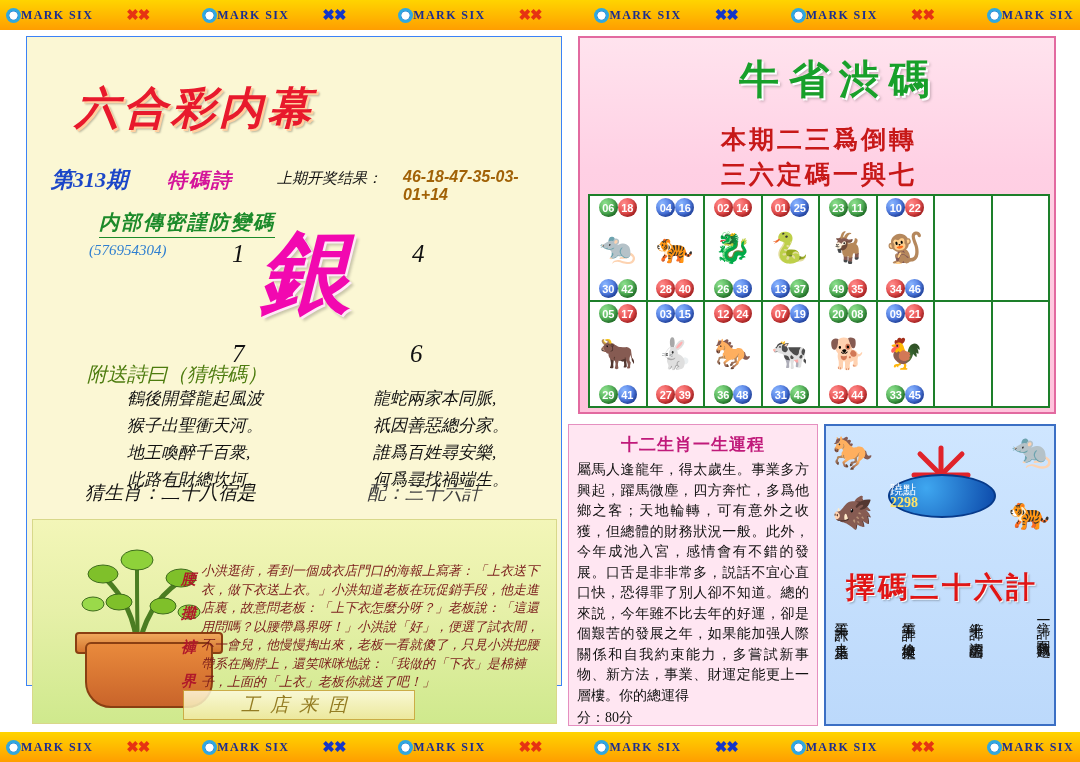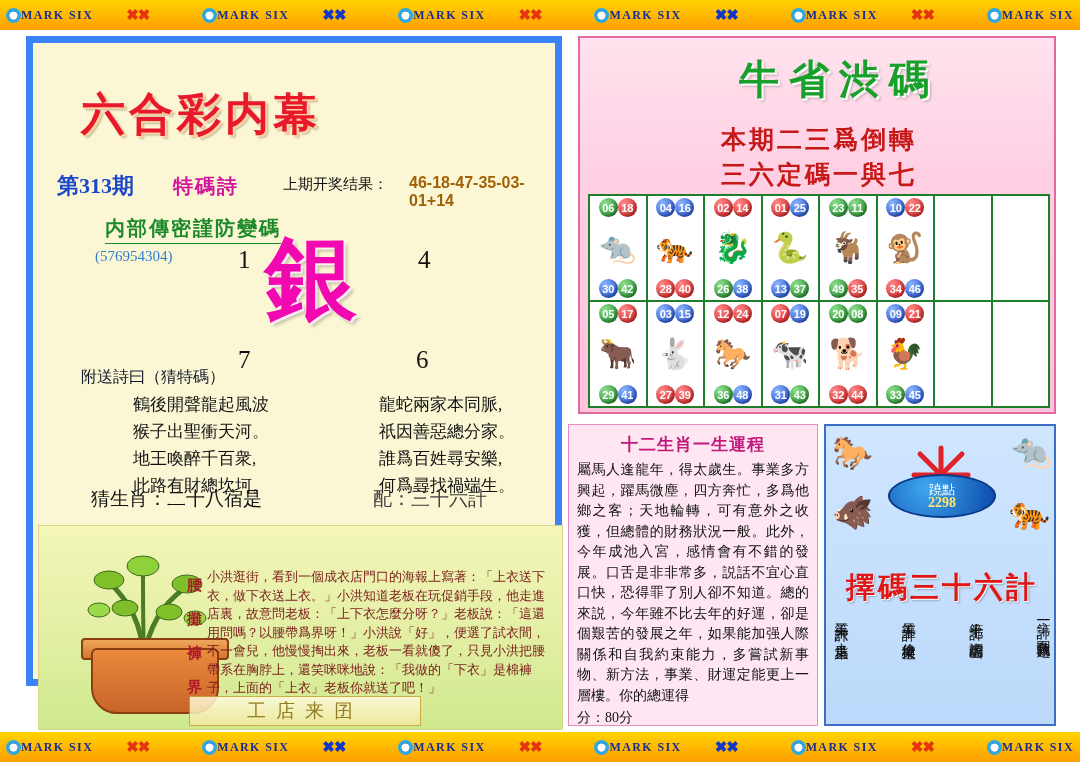--- a/index.html
+++ b/index.html
@@ -35,21 +35,21 @@
   .flower::after{transform:scale(.55);background:#fff;}
   .xx{color:#e63312;font-weight:bold;font-size:15px;letter-spacing:-1px;}
   .xx.b{color:#1436c8;}
 
   
   .page{position:absolute;top:30px;left:0;width:1080px;height:702px;}
 
   
   .left{
     position:absolute;left:26px;top:6px;width:536px;height:650px;
-    background:#fbf7d4;border:7px solid #3b82f6;box-sizing:border-box;
+    background:#fbf7d4;border:1px solid #3b82f6;box-sizing:border-box;font-style:italic;
   }
   .title-main{
     position:absolute;left:48px;top:42px;
     font-family:"Liberation Serif", serif;font-weight:bold;font-size:44px;
     color:#e8192c;letter-spacing:4px;
     text-shadow:2px 2px 0 #ffd0a0, 3px 3px 2px rgba(0,0,0,.25);
   }
   .issue{
     position:absolute;left:24px;top:128px;font-size:22px;color:#1b46c8;
     font-family:"Liberation Serif", serif;font-weight:bold;
@@ -80,21 +80,21 @@
     font-family:"Liberation Serif", serif;font-size:92px;font-weight:bold;
     color:#f208b0;line-height:1;
     text-shadow:2px 2px 0 #ffe9f8, 4px 4px 3px rgba(0,0,0,.2);
   }
   .n1{position:absolute;left:205px;top:203px;font-size:25px;color:#111;font-family:"Liberation Serif", serif;}
   .n2{position:absolute;left:385px;top:203px;font-size:25px;color:#111;font-family:"Liberation Serif", serif;}
   .n3{position:absolute;left:205px;top:303px;font-size:25px;color:#111;font-family:"Liberation Serif", serif;}
   .n4{position:absolute;left:383px;top:303px;font-size:25px;color:#111;font-family:"Liberation Serif", serif;}
 
   .poem-label{
-    position:absolute;left:48px;top:324px;font-size:16px;color:#0f172a;
+    position:absolute;left:60px;top:324px;font-size:20px;color:#4d7c0f;
     font-family:"Liberation Serif", serif;
   }
   .poem{
     position:absolute;top:348px;font-family:"Liberation Serif", serif;
     font-size:17px;color:#111;line-height:27px;
   }
   .poem.col1{left:100px;}
   .poem.col2{left:346px;}
   .guess{
     position:absolute;left:58px;top:443px;font-size:19px;
@@ -204,21 +204,21 @@
     position:absolute;left:824px;top:394px;width:232px;height:302px;
     background:linear-gradient(#cfe6ff,#bcd9fb);border:2px solid #3b6fc4;
     box-sizing:border-box;overflow:hidden;
   }
   .logo-wrap{position:absolute;left:0;top:4px;width:232px;height:110px;}
   .logo-oval{
     position:absolute;left:62px;top:44px;width:104px;height:40px;border-radius:50%;
     background:radial-gradient(circle at 35% 30%, #3fa7f0, #0b47a8);
     border:2px solid #073a8a;
     color:#fff;font-family:"Liberation Serif", serif;font-size:13px;
-    display:flex;flex-direction:column;align-items:center;justify-content:center;line-height:13px;
+    display:flex;flex-direction:column;justify-content:center;line-height:13px;
   }
   .logo-oval b{font-size:14px;color:#ffe46a;}
   .star{
     position:absolute;left:84px;top:14px;width:62px;height:62px;
   }
   .animal-corner{position:absolute;font-size:33px;line-height:1;}
   .ac1{left:6px;top:6px;}
   .ac2{right:6px;top:4px;}
   .ac3{left:6px;top:66px;}
   .ac4{right:8px;top:66px;}

